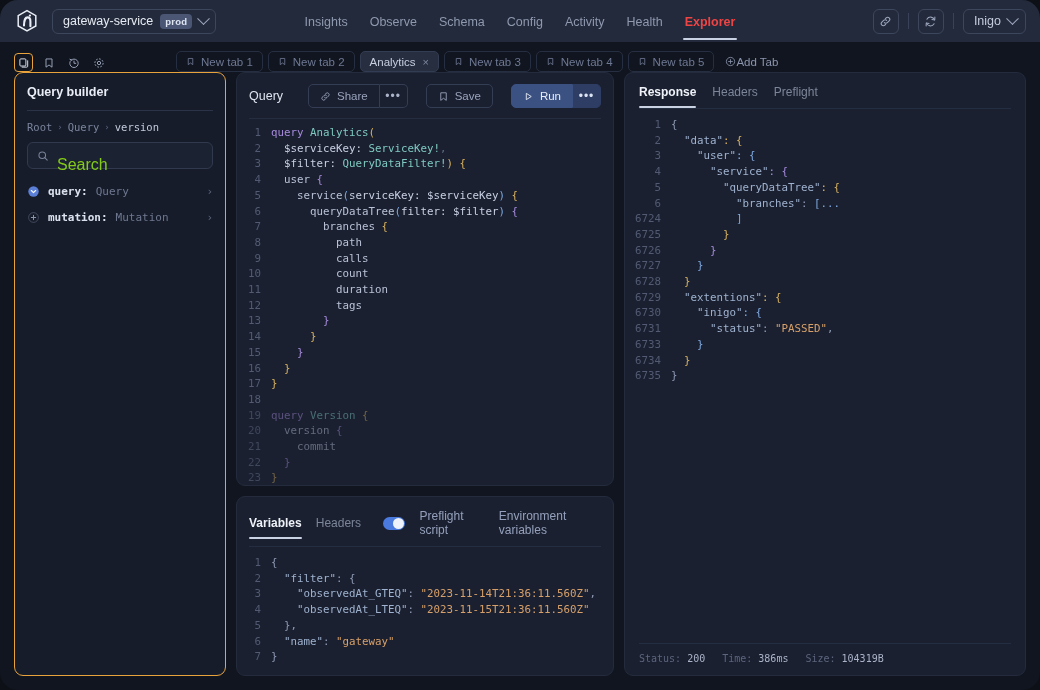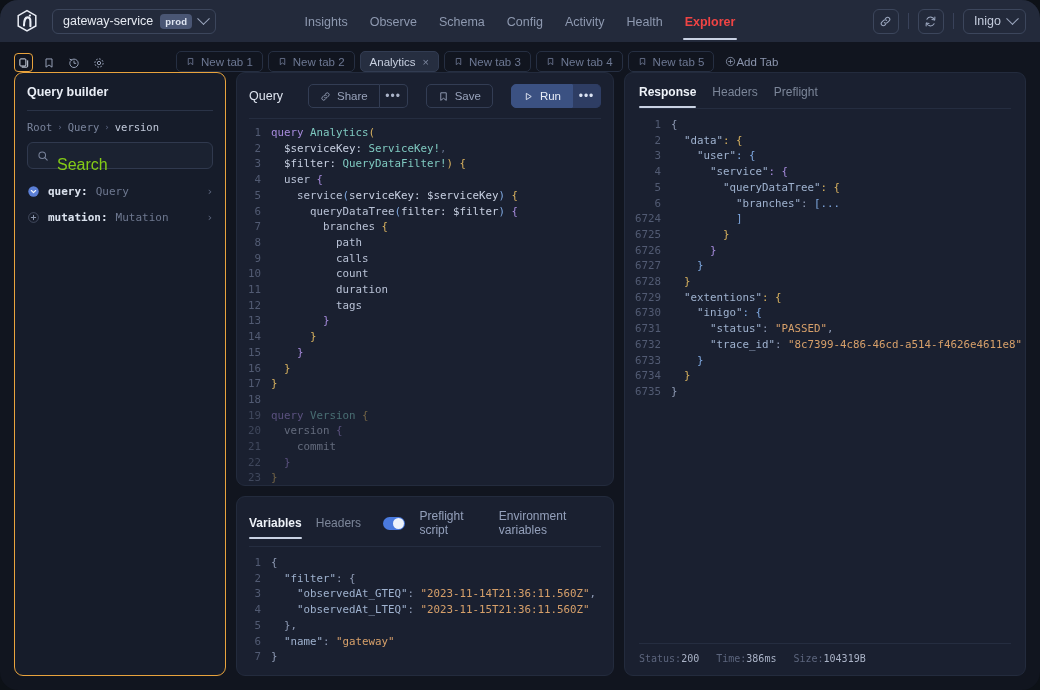--- a/index.html
+++ b/index.html
@@ -235,21 +235,21 @@
              font-family: "DejaVu Sans Mono", monospace; font-size: 10.8px; line-height: 15.7px; }
   .reditor .ln .no { width: 46px; flex: 0 0 46px; }
   .status {
     border-top: 1px solid #252d40; margin: 0 14px;
     padding: 9px 0 11px;
     display: flex; gap: 7px; align-items: center;
     font-family: "DejaVu Sans Mono", monospace; font-size: 10px;
   }
   .status .k { color: #5c657d; }
   .status .v { color: #aab3c7; }
-  .status .grp { display: flex; margin-right: 10px; }
+  .status .grp { display: flex; gap: 6px; margin-right: 10px; }
 </style>
 </head>
 <body>
 
 <div class="app">
 
   <div class="topbar">
     <div class="logo">
       <svg width="24" height="24" viewBox="0 0 24 24">
         <path d="M12 1.6 L20.8 6.6 L20.8 17 L12 22 L3.2 17 L3.2 6.6 Z" fill="none" stroke="#e9edf5" stroke-width="1.5"></path>
@@ -512,21 +512,20 @@
           <div class="ln"><span class="no">5</span><span class="code"><span class="jk">        "queryDataTree"</span><span class="br1">: {</span></span></div>
           <div class="ln"><span class="no">6</span><span class="code"><span class="jk">          "branches"</span><span class="jp">: </span><span class="br3">[...</span></span></div>
           <div class="ln"><span class="no">6724</span><span class="code"><span class="br3">          ]</span></span></div>
           <div class="ln"><span class="no">6725</span><span class="code"><span class="br1">        }</span></span></div>
           <div class="ln"><span class="no">6726</span><span class="code"><span class="br2">      }</span></span></div>
           <div class="ln"><span class="no">6727</span><span class="code"><span class="br3">    }</span></span></div>
           <div class="ln"><span class="no">6728</span><span class="code"><span class="br1">  }</span></span></div>
           <div class="ln"><span class="no">6729</span><span class="code"><span class="jk">  "extentions"</span><span class="br1">: {</span></span></div>
           <div class="ln"><span class="no">6730</span><span class="code"><span class="jk">    "inigo"</span><span class="br3">: {</span></span></div>
           <div class="ln"><span class="no">6731</span><span class="code"><span class="jk">      "status"</span><span class="jp">: </span><span class="jv">"PASSED"</span><span class="jp">,</span></span></div>
-          <div class="ln"><span class="no">6732</span><span class="code"><span class="jk">      "trace_id"</span><span class="jp">: </span><span class="jv">"8c7399-4c86-46cd-a514-f4626e4611e8"</span></span></div>
           <div class="ln"><span class="no">6733</span><span class="code"><span class="br3">    }</span></span></div>
           <div class="ln"><span class="no">6734</span><span class="code"><span class="br1">  }</span></span></div>
           <div class="ln"><span class="no">6735</span><span class="code"><span class="jp">}</span></span></div>
         </div>
       <div class="status">
         <span class="grp">
           <span class="k">Status:</span>
           <span class="v">200</span>
         </span>
         <span class="grp">

